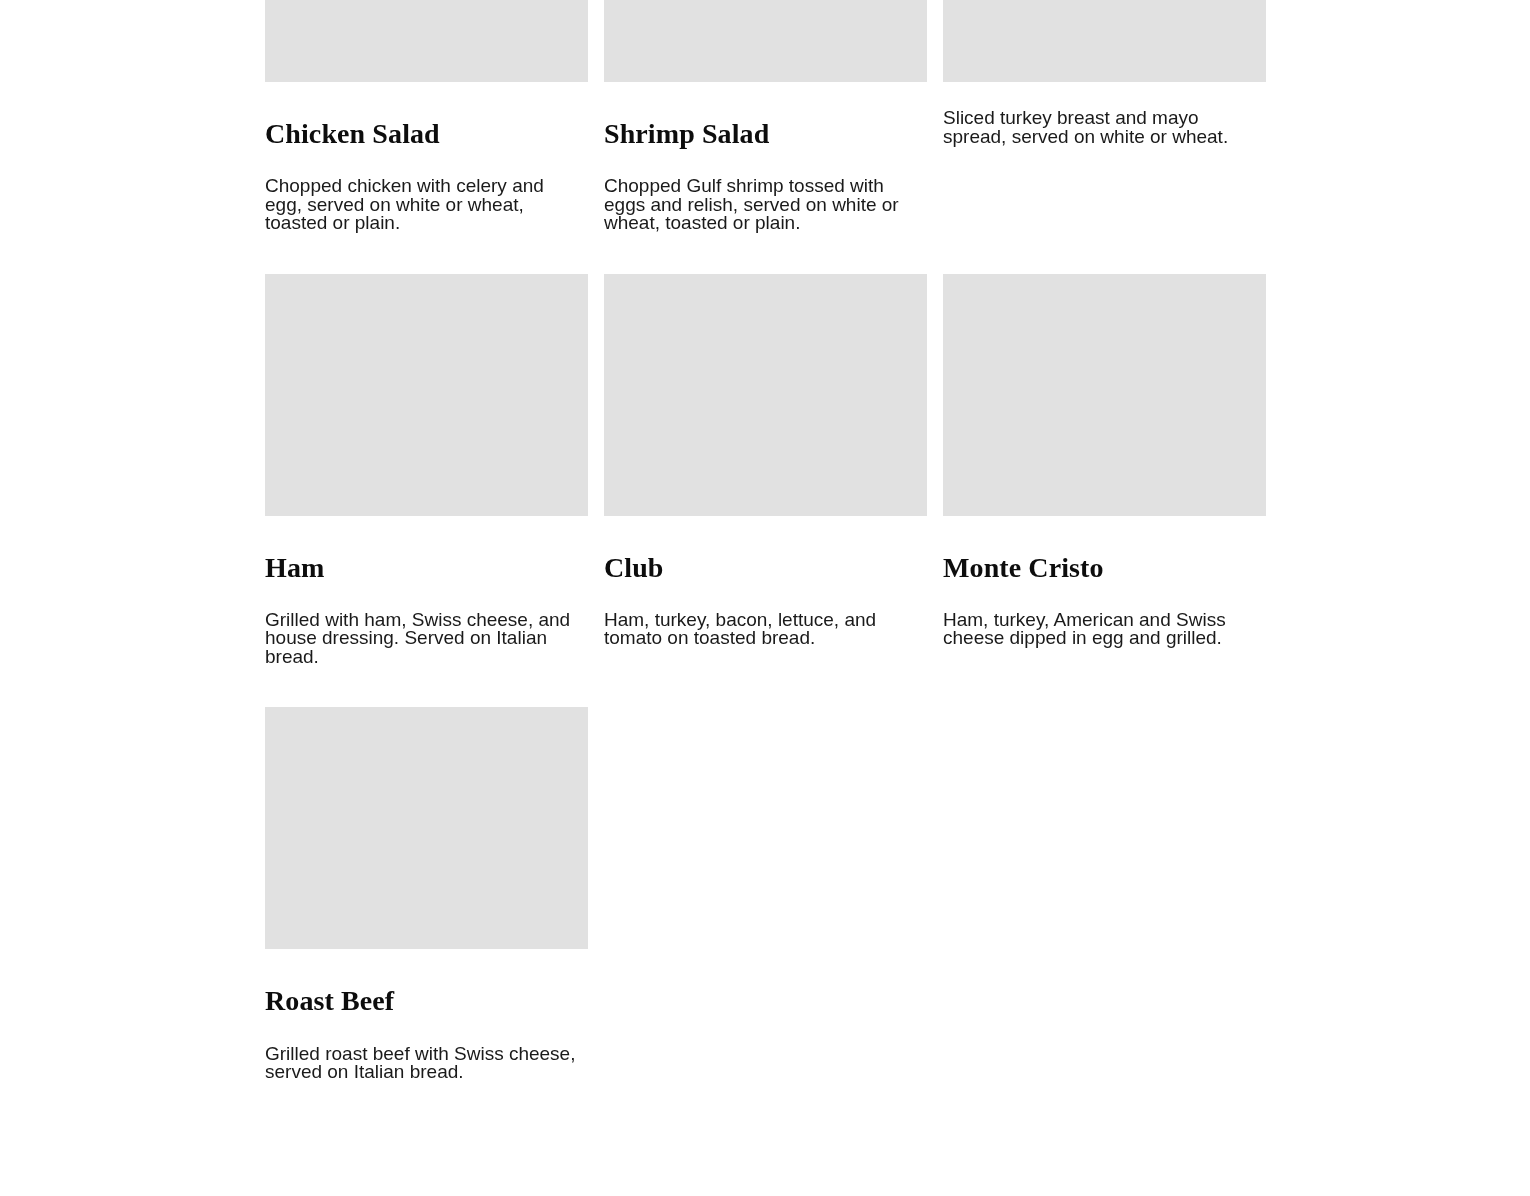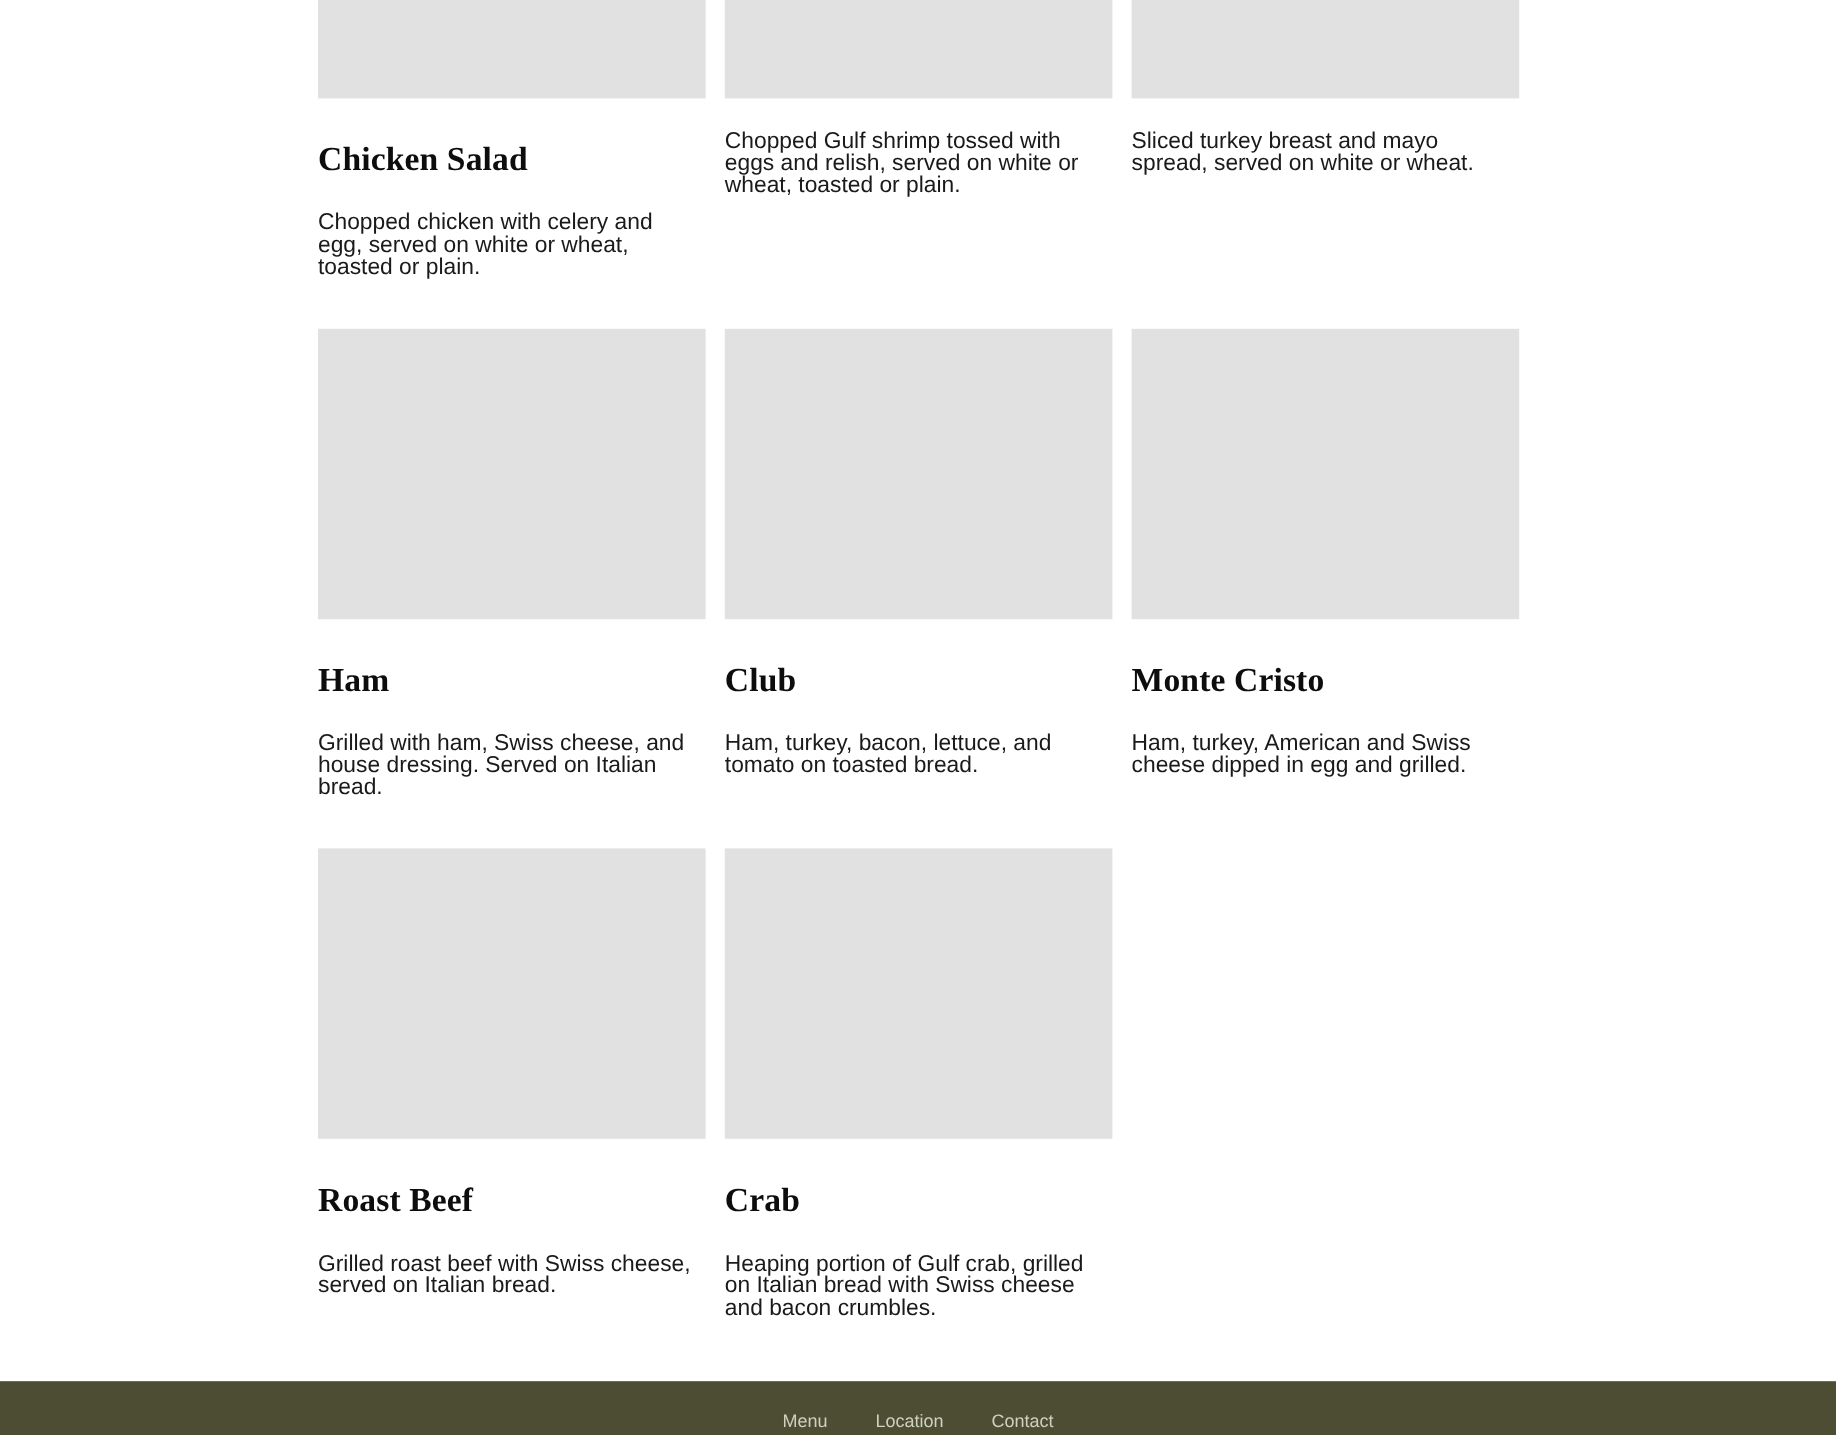--- a/index.html
+++ b/index.html
@@ -104,20 +104,21 @@
   <div class="menu-grid">
 
     <a class="menu-card" href="#">
       <span class="card-thumb"></span>
       <h3 class="card-title">Chicken Salad</h3>
       <p class="card-desc">Chopped chicken with celery and egg, served on white or wheat, toasted or plain.</p>
     </a>
 
     <a class="menu-card" href="#">
       <span class="card-thumb"></span>
+      <h3 class="card-title">Shrimp Salad</h3>
       <p class="card-desc">Chopped Gulf shrimp tossed with eggs and relish, served on white or wheat, toasted or plain.</p>
     </a>
 
     <a class="menu-card" href="#">
       <span class="card-thumb"></span>
       <p class="card-desc">Sliced turkey breast and mayo spread, served on white or wheat.</p>
     </a>
 
     <a class="menu-card" href="#">
       <span class="card-thumb"></span>
@@ -136,29 +137,17 @@
       <h3 class="card-title">Monte Cristo</h3>
       <p class="card-desc">Ham, turkey, American and Swiss cheese dipped in egg and grilled.</p>
     </a>
 
     <a class="menu-card" href="#">
       <span class="card-thumb"></span>
       <h3 class="card-title">Roast Beef</h3>
       <p class="card-desc">Grilled roast beef with Swiss cheese, served on Italian bread.</p>
     </a>
 
-    <a class="menu-card" href="#">
-      <span class="card-thumb"></span>
-      <h3 class="card-title">Crab</h3>
-      <p class="card-desc">Heaping portion of Gulf crab, grilled on Italian bread with Swiss cheese and bacon crumbles.</p>
-    </a>
 
   </div>
 
-  <div class="site-footer">
-    <div class="footer-inner">
-      <a class="footer-link" href="#">Menu</a>
-      <a class="footer-link" href="#">Location</a>
-      <a class="footer-link" href="#">Contact</a>
-    </div>
-  </div>
 
 </div>
 
 </body></html>

